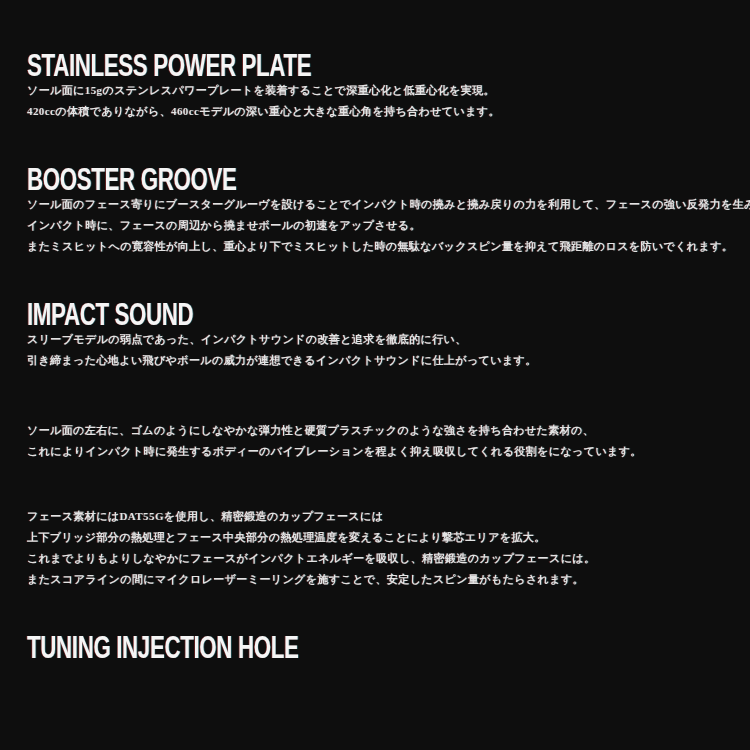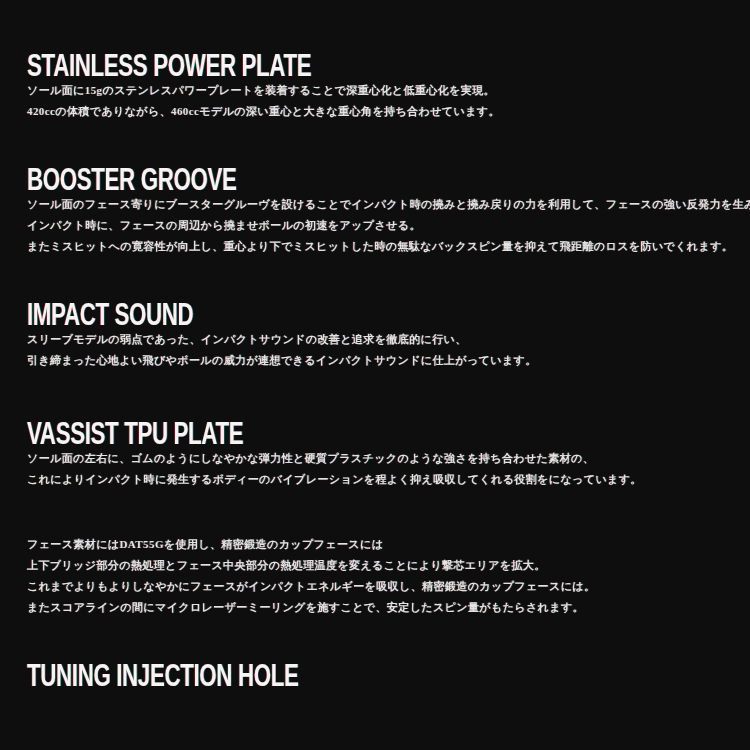--- a/index.html
+++ b/index.html
@@ -60,21 +60,20 @@
     <div class="body-line">またミスヒットへの寛容性が向上し、重心より下でミスヒットした時の無駄なバックスピン量を抑えて飛距離のロスを防いでくれます。</div>
   </section>
 
   <section class="gap-lg">
     <div class="title-row"><h2>IMPACT SOUND</h2></div>
     <div class="body-line">スリーブモデルの弱点であった、インパクトサウンドの改善と追求を徹底的に行い、</div>
     <div class="body-line">引き締まった心地よい飛びやボールの威力が連想できるインパクトサウンドに仕上がっています。</div>
   </section>
 
   <section>
-    <div class="title-row"><h2>VASSIST TPU PLATE</h2></div>
     <div class="body-line">ソール面の左右に、ゴムのようにしなやかな弾力性と硬質プラスチックのような強さを持ち合わせた素材の、</div>
     <div class="body-line">これによりインパクト時に発生するボディーのバイブレーションを程よく抑え吸収してくれる役割をになっています。</div>
   </section>
 
   <section>
     <div class="body-line">フェース素材にはDAT55Gを使用し、精密鍛造のカップフェースには</div>
     <div class="body-line">上下ブリッジ部分の熱処理とフェース中央部分の熱処理温度を変えることにより撃芯エリアを拡大。</div>
     <div class="body-line">これまでよりもよりしなやかにフェースがインパクトエネルギーを吸収し、精密鍛造のカップフェースには。</div>
     <div class="body-line">またスコアラインの間にマイクロレーザーミーリングを施すことで、安定したスピン量がもたらされます。</div>
   </section>

